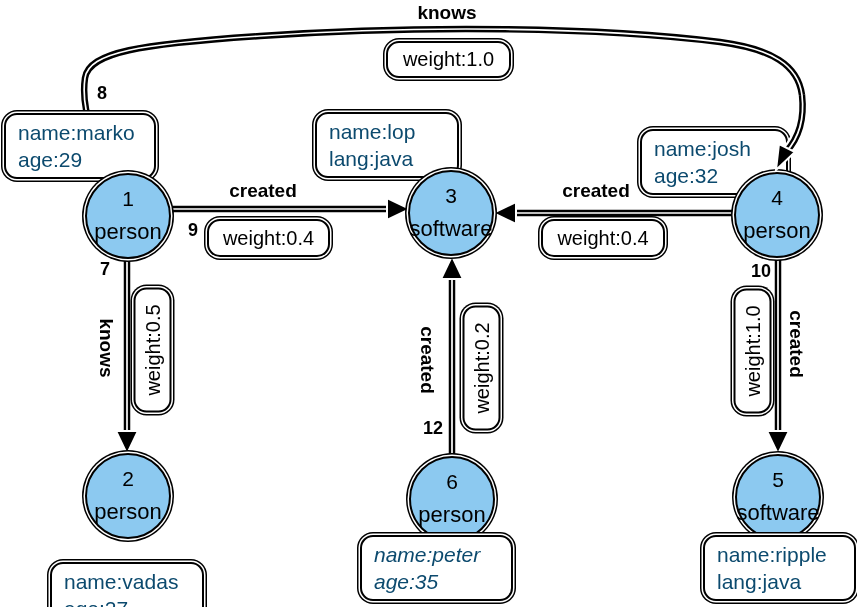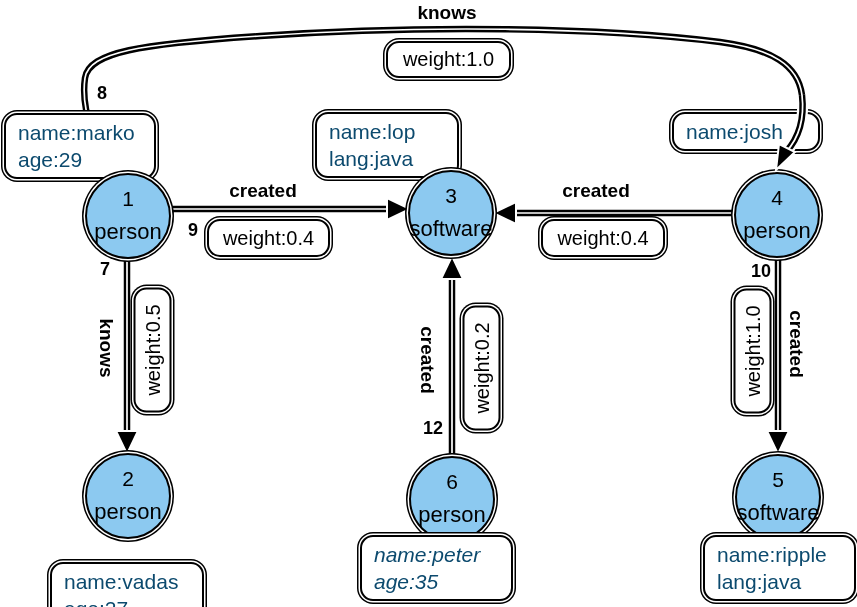--- a/index.html
+++ b/index.html
@@ -119,22 +119,23 @@
   </svg>
 
   <div class="propbox topbox" style="left:4px; top:113px; width:152px;">
     <div>name:marko</div>
     <div>age:29</div>
   </div>
   <div class="propbox topbox" style="left:315px; top:112px; width:144px;">
     <div>name:lop</div>
     <div>lang:java</div>
   </div>
-  <div class="propbox topbox" style="left:640px; top:112px; width:148px;margin-left:32px;">
+  <div class="propbox topbox" style="left:640px; top:129px; width:148px;">
     <div>name:josh</div>
+    <div>age:32</div>
   </div>
 
   <div class="wbox" style="left:386px; top:41px; width:125px; height:37px;">
     <span>weight:1.0</span>
   </div>
   <div class="wbox" style="left:207px; top:219px; width:123px; height:38px;">
     <span>weight:0.4</span>
   </div>
   <div class="wbox" style="left:541px; top:219px; width:124px; height:38px;">
     <span>weight:0.4</span>

